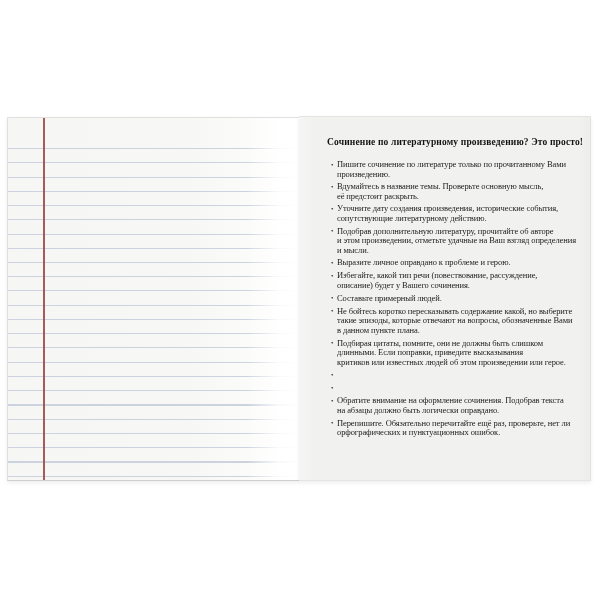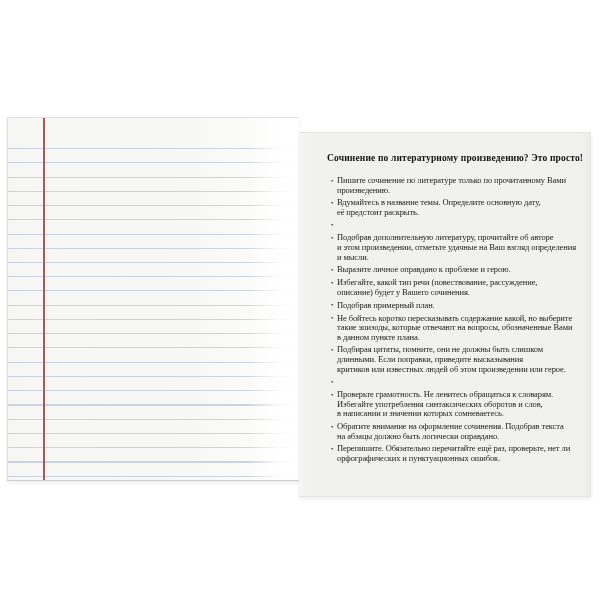--- a/index.html
+++ b/index.html
@@ -27,21 +27,21 @@
     position:absolute;top:0;bottom:0;right:0;width:52px;
     background:linear-gradient(to right,rgba(255,255,255,0) 0%,rgba(255,255,255,0.85) 60%,#ffffff 100%);
   }
   .margin-line{
     position:absolute;left:35px;top:0;bottom:0;width:2px;
     background:#9c4a45;opacity:.9;
   }
 
   
   .right-page{
-    position:absolute;left:299px;top:132px;width:292px;height:365px;
+    position:absolute;left:299px;top:116px;width:292px;height:365px;
     box-sizing:border-box;
     background:linear-gradient(to right,#f5f5f3 0px,#f1f1ef 16px,#f1f1ef 96%,#ededeb 100%);
     border:1px solid #e4e4e2;border-left:none;
     box-shadow:0 2px 4px rgba(0,0,0,0.07);
     padding:20px 13px 0 32px;
     overflow:hidden;
   }
   .page-title{
     font-size:9.5px;font-weight:bold;color:#141414;
     text-align:center;white-space:nowrap;
@@ -78,65 +78,64 @@
   <div class="right-page">
     <h1 class="page-title">Сочинение по литературному произведению? Это просто!</h1>
     <ul class="instructions">
         <li>
           <span class="dot">•</span>
           <span class="txt">Пишите сочинение по литературе только по прочитанному Вами
 произведению.</span>
         </li>
         <li>
           <span class="dot">•</span>
-          <span class="txt">Вдумайтесь в название темы. Определите основную дату,
+          <span class="txt">Вдумайтесь в название темы. Проверьте основную мысль,
 её предстоит раскрыть.</span>
         </li>
         <li>
           <span class="dot">•</span>
+          <span class="txt">Уточните дату создания произведения, исторические события,
+сопутствующие литературному действию.</span>
         </li>
         <li>
           <span class="dot">•</span>
           <span class="txt">Подобрав дополнительную литературу, прочитайте об авторе
 и этом произведении, отметьте удачные на Ваш взгляд определения
 и мысли.</span>
         </li>
         <li>
           <span class="dot">•</span>
           <span class="txt">Выразите личное оправдано к проблеме и герою.</span>
         </li>
         <li>
           <span class="dot">•</span>
           <span class="txt">Избегайте, какой тип речи (повествование, рассуждение,
 описание) будет у Вашего сочинения.</span>
         </li>
         <li>
           <span class="dot">•</span>
-          <span class="txt">Подобрав примерный план.</span>
+          <span class="txt">Составьте примерный людей.</span>
         </li>
         <li>
           <span class="dot">•</span>
           <span class="txt">Не бойтесь коротко пересказывать содержание какой, но выберите
 такие эпизоды, которые отвечают на вопросы, обозначенные Вами
 в данном пункте плана.</span>
         </li>
         <li>
           <span class="dot">•</span>
           <span class="txt">Подбирая цитаты, помните, они не должны быть слишком
 длинными. Если поправки, приведите высказывания
 критиков или известных людей об этом произведении или герое.</span>
         </li>
         <li>
           <span class="dot">•</span>
         </li>
         <li>
           <span class="dot">•</span>
-          <span class="txt">Проверьте грамотность. Не ленитесь обращаться к словарям.
-Избегайте употребления синтаксических оборотов и слов,
-в написании и значении которых сомневаетесь.</span>
         </li>
         <li>
           <span class="dot">•</span>
           <span class="txt">Обратите внимание на оформление сочинения. Подобрав текста
 на абзацы должно быть логически оправдано.</span>
         </li>
         <li>
           <span class="dot">•</span>
           <span class="txt">Перепишите. Обязательно перечитайте ещё раз, проверьте, нет ли
 орфографических и пунктуационных ошибок.</span>

